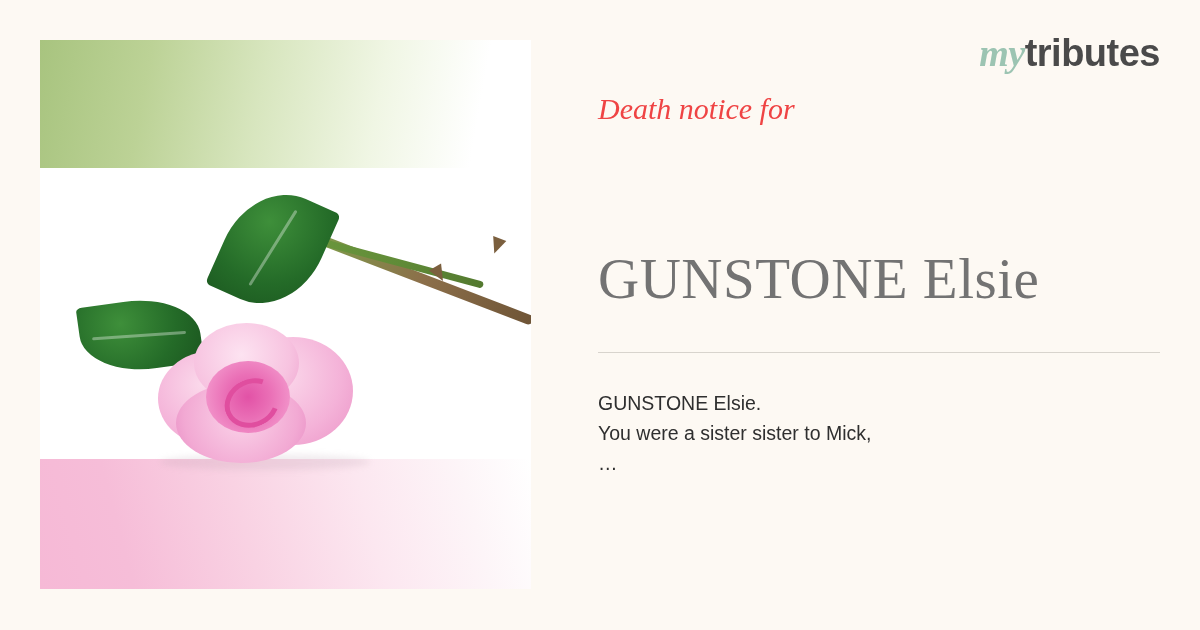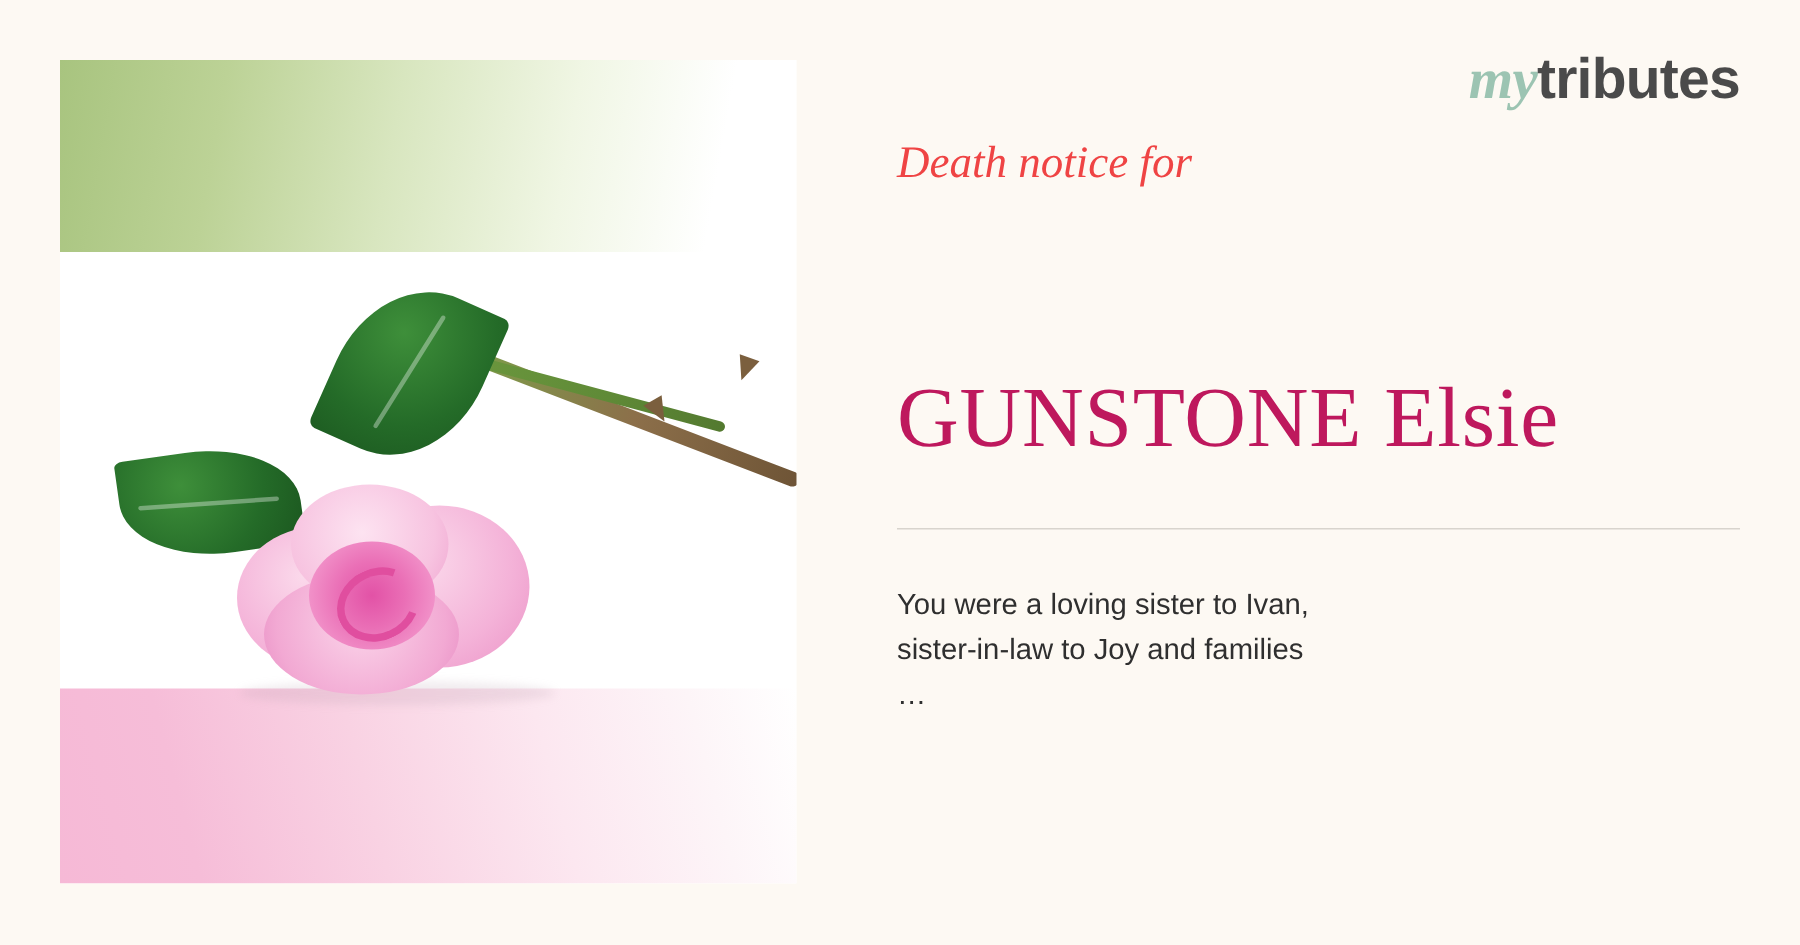--- a/index.html
+++ b/index.html
@@ -180,21 +180,21 @@
     font-size: 30px;
     color: #ef4444;
   }
   .name {
     position: absolute;
     left: 0;
     top: 208px;
     font-family: "Liberation Serif", serif;
     font-size: 57px;
     font-weight: 400;
-    color: #be185d;
+    color: #737373;
     letter-spacing: 0.5px;
     white-space: nowrap;
   }
   .divider {
     position: absolute;
     left: 0;
     top: 352px;
     width: 562px;
     height: 1px;
     background: #d8d4cd;
@@ -254,19 +254,19 @@
       <span class="my">my</span><span class="tributes">tributes</span>
     </div>
 
     <div class="eyebrow">Death notice for</div>
 
     <h1 class="name">GUNSTONE  Elsie</h1>
 
     <div class="divider"></div>
 
     <div class="notice">
-      <p>You were a loving sister to Ivan,</p>
-      <p>sister-in-law to Joy and families</p>
+      <p>GUNSTONE   Elsie.</p>
+      <p>You were a sister sister to Mick,</p>
       <p>…</p>
     </div>
 
   </div>
 </div>
 
 </body></html>

